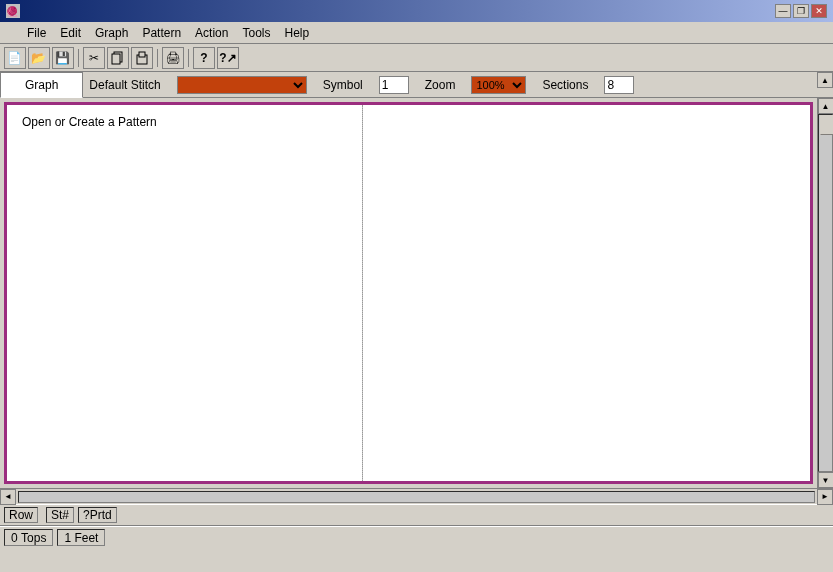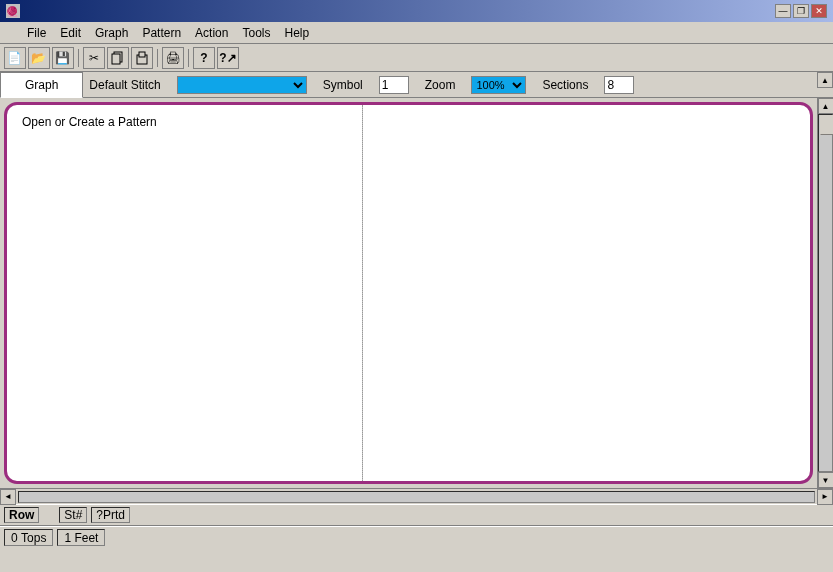--- a/index.html
+++ b/index.html
@@ -135,21 +135,21 @@
       height: 18px;
       font-size: 12px;
       border: 1px solid #808080;
       background: white;
       padding: 0 2px;
     }
     .field-select {
       height: 18px;
       font-size: 11px;
       border: 1px solid #808080;
-      background: #0ea5e9;
+      background: #c2410c;
       width: 130px;
     }
     .scrollbar-v {
       width: 16px;
       background: #d4d0c8;
       border-left: 1px solid #808080;
       display: flex;
       flex-direction: column;
       align-items: center;
     }
@@ -363,21 +363,21 @@
       </select>
       <span class="field-label">Sections</span>
       <input class="field-input" type="text" style="width: 30px;" value="8">
     </div>
     <div class="scrollbar-btn" style="margin-left:auto; border:1px solid #808080;">▲</div>
   </div>
 
   <div class="content-wrapper">
 
     <div style="flex:1; display:flex; flex-direction:column; padding:2px;">
-      <div class="pattern-canvas" style="flex:1; height:100%;border-radius:13px;">
+      <div class="pattern-canvas" style="flex:1; height:100%;">
         <span class="pattern-open-text">Open or Create a Pattern</span>
         <div class="pattern-divider"></div>
       </div>
     </div>
 
     <div class="scrollbar-v" style="height:100%; width:16px; display:flex; flex-direction:column; border-left:1px solid #808080; background:#d4d0c8;">
       <div class="scrollbar-btn">▲</div>
       <div class="scrollbar-track" style="flex:1; background:#c8c8c8; border:1px inset #808080;">
         <div class="scrollbar-thumb" style="background:#d4d0c8; border:1px outset #d4d0c8; height:20px; margin:0 1px;"></div>
       </div>
@@ -385,21 +385,21 @@
     </div>
   </div>
 
   <div class="scrollbar-h-container">
     <div class="scrollbar-h-btn">◄</div>
     <div class="scrollbar-h-track" style="flex:1; height:12px; background:#c8c8c8; border:1px inset #808080; margin:0 2px;"></div>
     <div class="scrollbar-h-btn">►</div>
   </div>
 
   <div class="status-bar-1">
-    <div class="status-section" style="margin-right:20px;font-weight:bold;">
+    <div class="status-section" style="margin-right:8px;">
       <span>Row</span>
     </div>
     <div class="status-section" style="margin-right:4px;">
       <span>St#</span>
     </div>
     <div class="status-section">
       <span>?Prtd</span>
     </div>
   </div>
 

